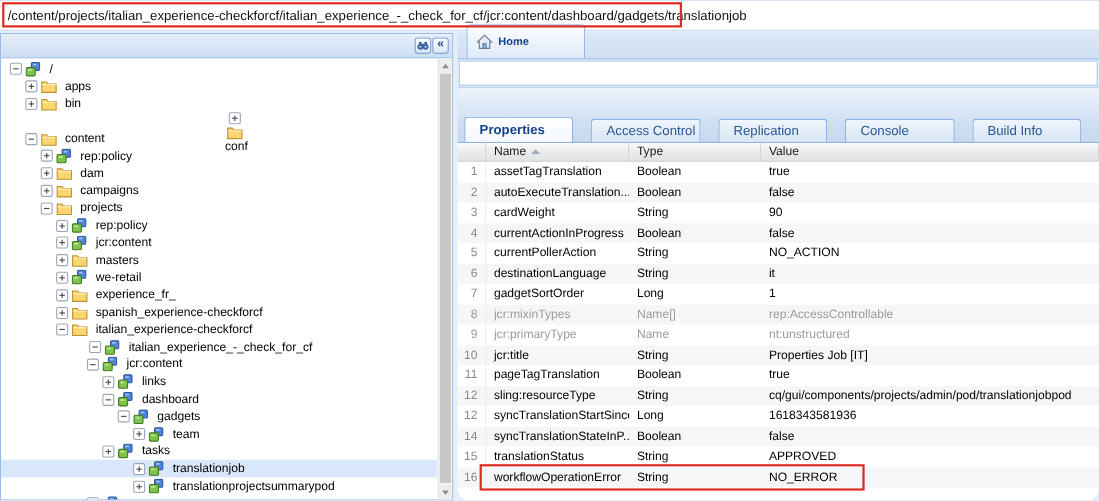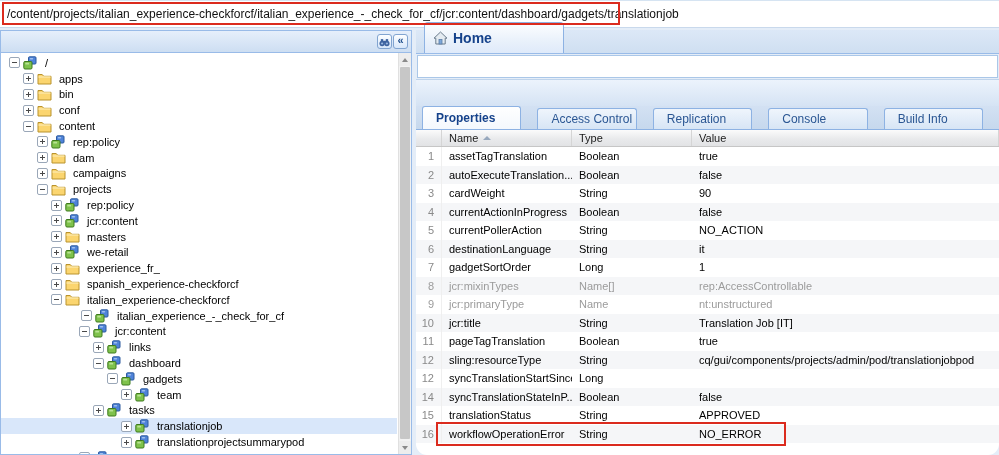--- a/index.html
+++ b/index.html
@@ -61,24 +61,24 @@
   .sb-tri-down{width:0;height:0;border-left:3px solid transparent;border-right:3px solid transparent;border-top:4px solid #8a8a8a;}
   .sb-thumb{position:absolute;left:1px;right:1px;top:14px;bottom:15px;background:#c7c7c7;border-radius:1px;}
   
   .main-panel{position:absolute;left:416px;top:30px;right:0;bottom:0;}
   .home-tabstrip{
     height:24px;background:linear-gradient(#dce8f7,#cfdff1);
     border-bottom:1px solid var(--panel-border);
     display:flex;align-items:flex-end;padding-left:8px;
   }
   .home-tab{
-    height:22px;width:140px;display:flex;align-items:center;gap:5px;padding:15px 8px;
+    height:22px;width:108px;display:flex;align-items:center;gap:5px;padding:15px 8px;
     background:linear-gradient(#fdfeff,#e9f1fb 60%,#dfeafa);
     border:1px solid #8db2e3;border-bottom:none;border-radius:4px 4px 0 0;
-    font-size:14px;font-weight:bold;color:var(--tab-text);cursor:pointer;
+    font-size:10px;font-weight:bold;color:var(--tab-text);cursor:pointer;
   }
   .content-row{
     position:absolute;top:25px;left:1px;right:1px;height:23px;
     background:#fff;border:1px solid #aac7e8;
   }
   .props-region{position:absolute;top:49px;left:0;right:0;bottom:0;}
   .props-gap{height:27px;background:linear-gradient(#ecf3fc,#d5e3f4);border-top:1px solid #bfd4ec;}
   .props-tabstrip{
     height:24px;background:linear-gradient(#d3e1f3,#c6d8ed);
     border-bottom:1px solid #8db2e3;
@@ -168,21 +168,21 @@
       <div class="tree-row" style="top: 33.6px; padding-left: 22px;">
         <span class="exp plus"></span>
         <span class="tree-icon">
           <svg width="15" height="13" viewBox="0 0 15 13">
             <path d="M1 2.5 h4.2 l1.6 1.8 H14 v7.7 H1 Z" fill="#fbd56f" stroke="#b9932e" stroke-width="1"></path>
             <path d="M1.5 5 H13.5" stroke="#fde9a9" stroke-width="1.4"></path>
           </svg>
         </span>
         <span class="tree-label">bin</span>
       </div>
-      <div class="tree-row" style="top: 49.4px; padding-left: 22px;">
+      <div class="tree-row" style="top: 49.4px; padding-left: 32px; flex-direction: column;">
         <span class="exp plus"></span>
         <span class="tree-icon">
           <svg width="15" height="13" viewBox="0 0 15 13">
             <path d="M1 2.5 h4.2 l1.6 1.8 H14 v7.7 H1 Z" fill="#fbd56f" stroke="#b9932e" stroke-width="1"></path>
             <path d="M1.5 5 H13.5" stroke="#fde9a9" stroke-width="1.4"></path>
           </svg>
         </span>
         <span class="tree-label">conf</span>
       </div>
       <div class="tree-row" style="top: 65.2px; padding-left: 22px;">
@@ -532,38 +532,39 @@
           <div class="grid-row protected">
             <div class="cell c-num">9</div>
             <div class="cell c-name">jcr:primaryType</div>
             <div class="cell c-type">Name</div>
             <div class="cell c-value">nt:unstructured</div>
           </div>
           <div class="grid-row alt">
             <div class="cell c-num">10</div>
             <div class="cell c-name">jcr:title</div>
             <div class="cell c-type">String</div>
-            <div class="cell c-value">Translation Job [IT]</div>
+            <div class="cell c-value">Properties Job [IT]</div>
           </div>
           <div class="grid-row">
             <div class="cell c-num">11</div>
             <div class="cell c-name">pageTagTranslation</div>
             <div class="cell c-type">Boolean</div>
             <div class="cell c-value">true</div>
           </div>
           <div class="grid-row alt">
             <div class="cell c-num">12</div>
             <div class="cell c-name">sling:resourceType</div>
             <div class="cell c-type">String</div>
             <div class="cell c-value">cq/gui/components/projects/admin/pod/translationjobpod</div>
           </div>
           <div class="grid-row">
             <div class="cell c-num">12</div>
             <div class="cell c-name">syncTranslationStartSince</div>
             <div class="cell c-type">Long</div>
+            <div class="cell c-value">1618343581936</div>
           </div>
           <div class="grid-row alt">
             <div class="cell c-num">14</div>
             <div class="cell c-name">syncTranslationStateInP...</div>
             <div class="cell c-type">Boolean</div>
             <div class="cell c-value">false</div>
           </div>
           <div class="grid-row">
             <div class="cell c-num">15</div>
             <div class="cell c-name">translationStatus</div>

